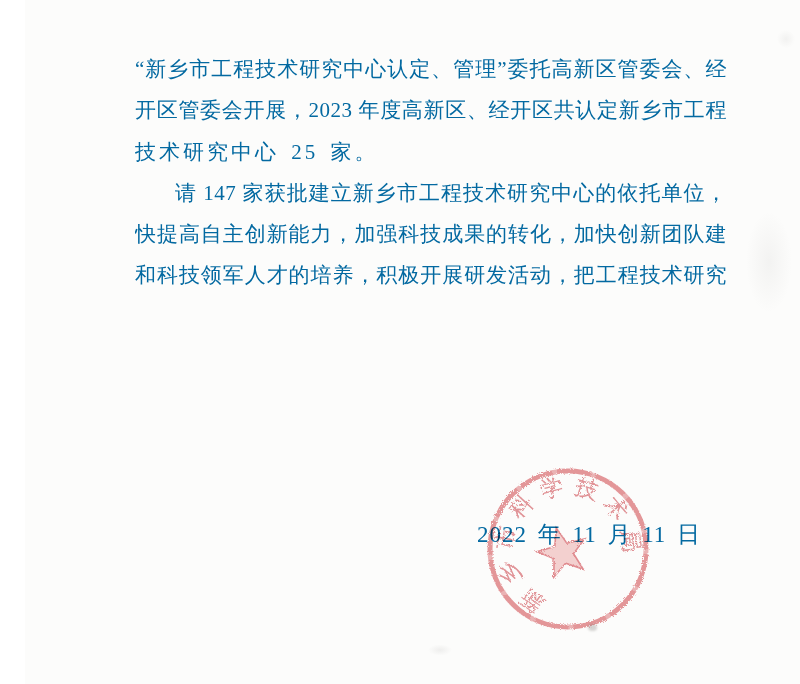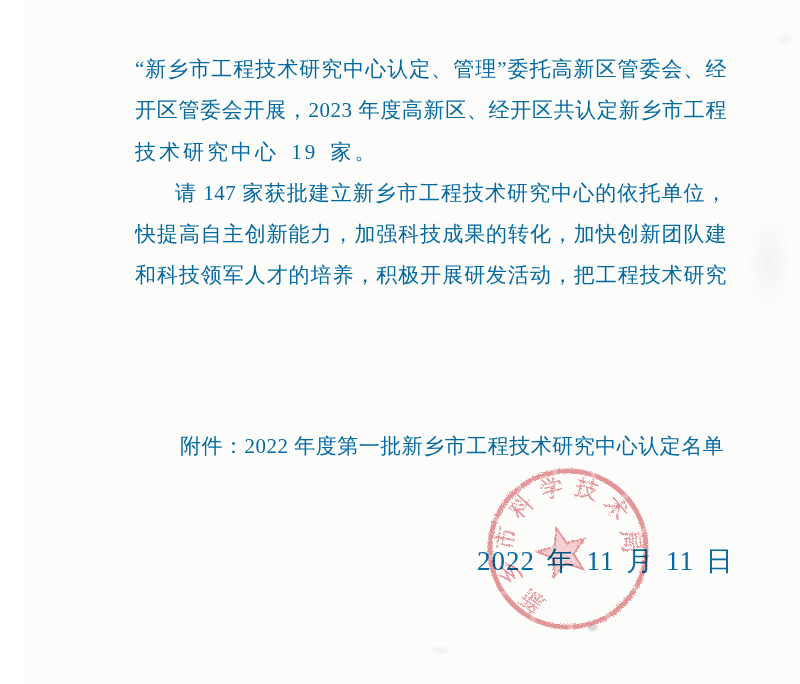--- a/index.html
+++ b/index.html
@@ -41,22 +41,22 @@
     position: absolute;
     left: 155px;
     top: 432px;
     font-size: 21px;
     letter-spacing: 0.5px;
     white-space: nowrap;
   }
   .date {
     position: absolute;
     left: 452px;
-    top: 543px;
-    font-size: 27px;
+    top: 519px;
+    font-size: 23px;
     letter-spacing: 1px;
     word-spacing: 4px;
     white-space: nowrap;
     text-align: right;
   }
 
   
   .seal {
     position: absolute;
     left: 423px;
@@ -112,27 +112,26 @@
   }
 </style>
 </head>
 <body>
 
 <div class="page">
 
   <div class="body-text">
     <div class="line j">“新乡市工程技术研究中心认定、管理”委托高新区管委会、经</div>
     <div class="line j">开区管委会开展，2023 年度高新区、经开区共认定新乡市工程</div>
-    <div class="line short-end">技术研究中心 19 家。</div>
+    <div class="line short-end">技术研究中心 25 家。</div>
     <div class="line j indent">请 147 家获批建立新乡市工程技术研究中心的依托单位，加</div>
     <div class="line j">快提高自主创新能力，加强科技成果的转化，加快创新团队建设</div>
     <div class="line j">和科技领军人才的培养，积极开展研发活动，把工程技术研究中</div>
   </div>
 
-  <div class="attachment">附件：2022 年度第一批新乡市工程技术研究中心认定名单</div>
 
   <div class="date">2022 年 11 月 11 日</div>
 
   <svg class="seal" viewBox="-120 -120 240 240" xmlns="http://www.w3.org/2000/svg" aria-hidden="true">
     <defs>
       <filter id="rough" x="-25%" y="-25%" width="150%" height="150%">
         <feTurbulence type="fractalNoise" baseFrequency="0.9" numOctaves="2" seed="7" result="n"></feTurbulence>
         <feDisplacementMap in="SourceGraphic" in2="n" scale="3.5"></feDisplacementMap>
       </filter>
     </defs>

